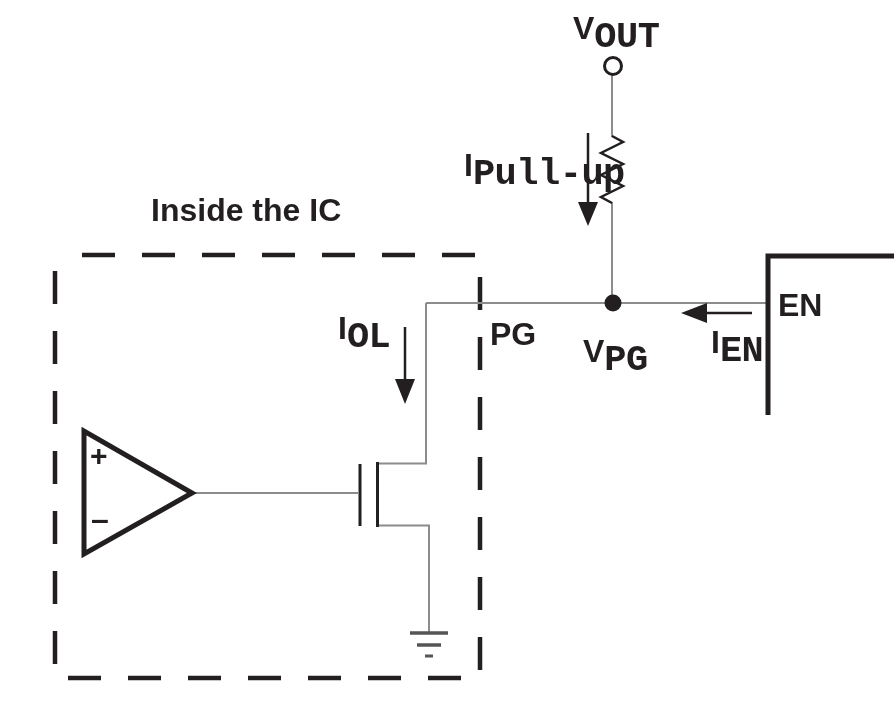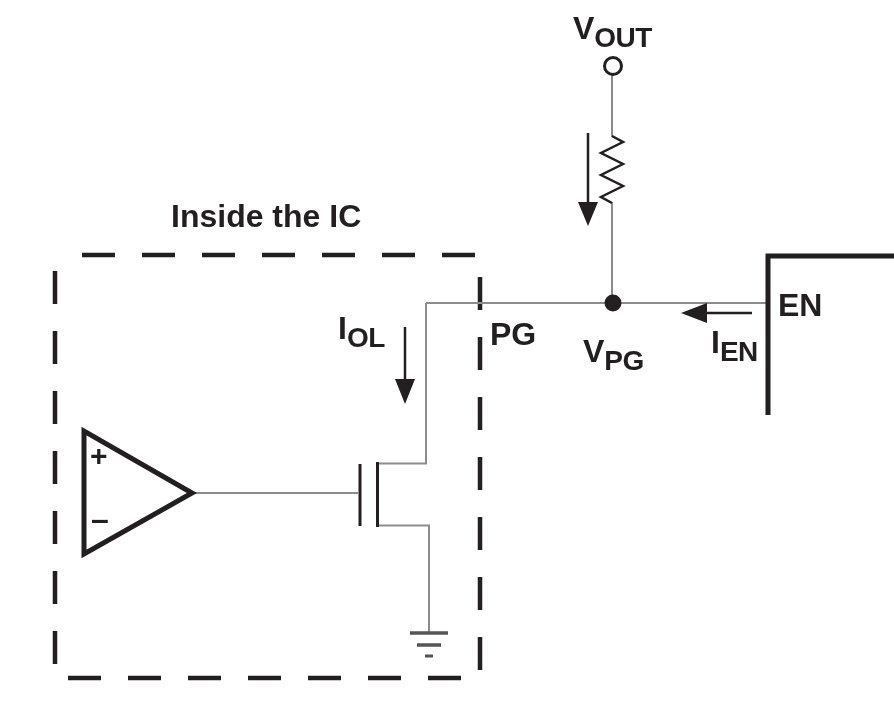--- a/index.html
+++ b/index.html
@@ -14,23 +14,24 @@
   .lbl{
     position:absolute;
     font-weight:bold;
     font-size:32px;
     line-height:1;
     color:var(--ink,#231f20);
     white-space:nowrap;
     letter-spacing:0;
   }
   .lbl .subscript{
-    font-size:28px;
+    font-size:37px;
     vertical-align:-8px;
     letter-spacing:-0.5px;
+    font-family:Liberation Mono, monospace;
   }
   .ink-stroke{stroke:var(--ink,#231f20);fill:none;}
   .wire-stroke{stroke:var(--wire,#8c8c8c);fill:none;}
   .gnd-stroke{stroke:var(--gnd,#555555);fill:none;}
   .ink-fill{fill:var(--ink,#231f20);stroke:none;}
   .white-fill{fill:#ffffff;}
 </style>
 </head>
 <body>
 
@@ -84,23 +85,24 @@
 
     <g>
       <path d="M410,633 H448" class="gnd-stroke" stroke-width="3.5"></path>
       <path d="M417,645 H441" class="gnd-stroke" stroke-width="3.5"></path>
       <path d="M425,656 H433" class="gnd-stroke" stroke-width="3"></path>
     </g>
   </svg>
 
   <div class="lbl" style="left:573px;top:12px;"><span>V</span><span class="subscript">OUT</span></div>
 
+  <div class="lbl" style="left:464px;top:149px;"><span>I</span><span class="subscript">Pull-up</span></div>
 
 
-  <div class="lbl" style="left:151px;top:200px;margin-left:20px;">Inside the IC</div>
+  <div class="lbl" style="left:151px;top:194px;">Inside the IC</div>
 
   <div class="lbl" style="left:490px;top:318px;">PG</div>
 
   <div class="lbl" style="left:583px;top:335px;"><span>V</span><span class="subscript">PG</span></div>
 
   <div class="lbl" style="left:711px;top:326px;"><span>I</span><span class="subscript">EN</span></div>
 
   <div class="lbl" style="left:778px;top:289px;">EN</div>
 
   <div class="lbl" style="left:338px;top:312px;"><span>I</span><span class="subscript">OL</span></div>

